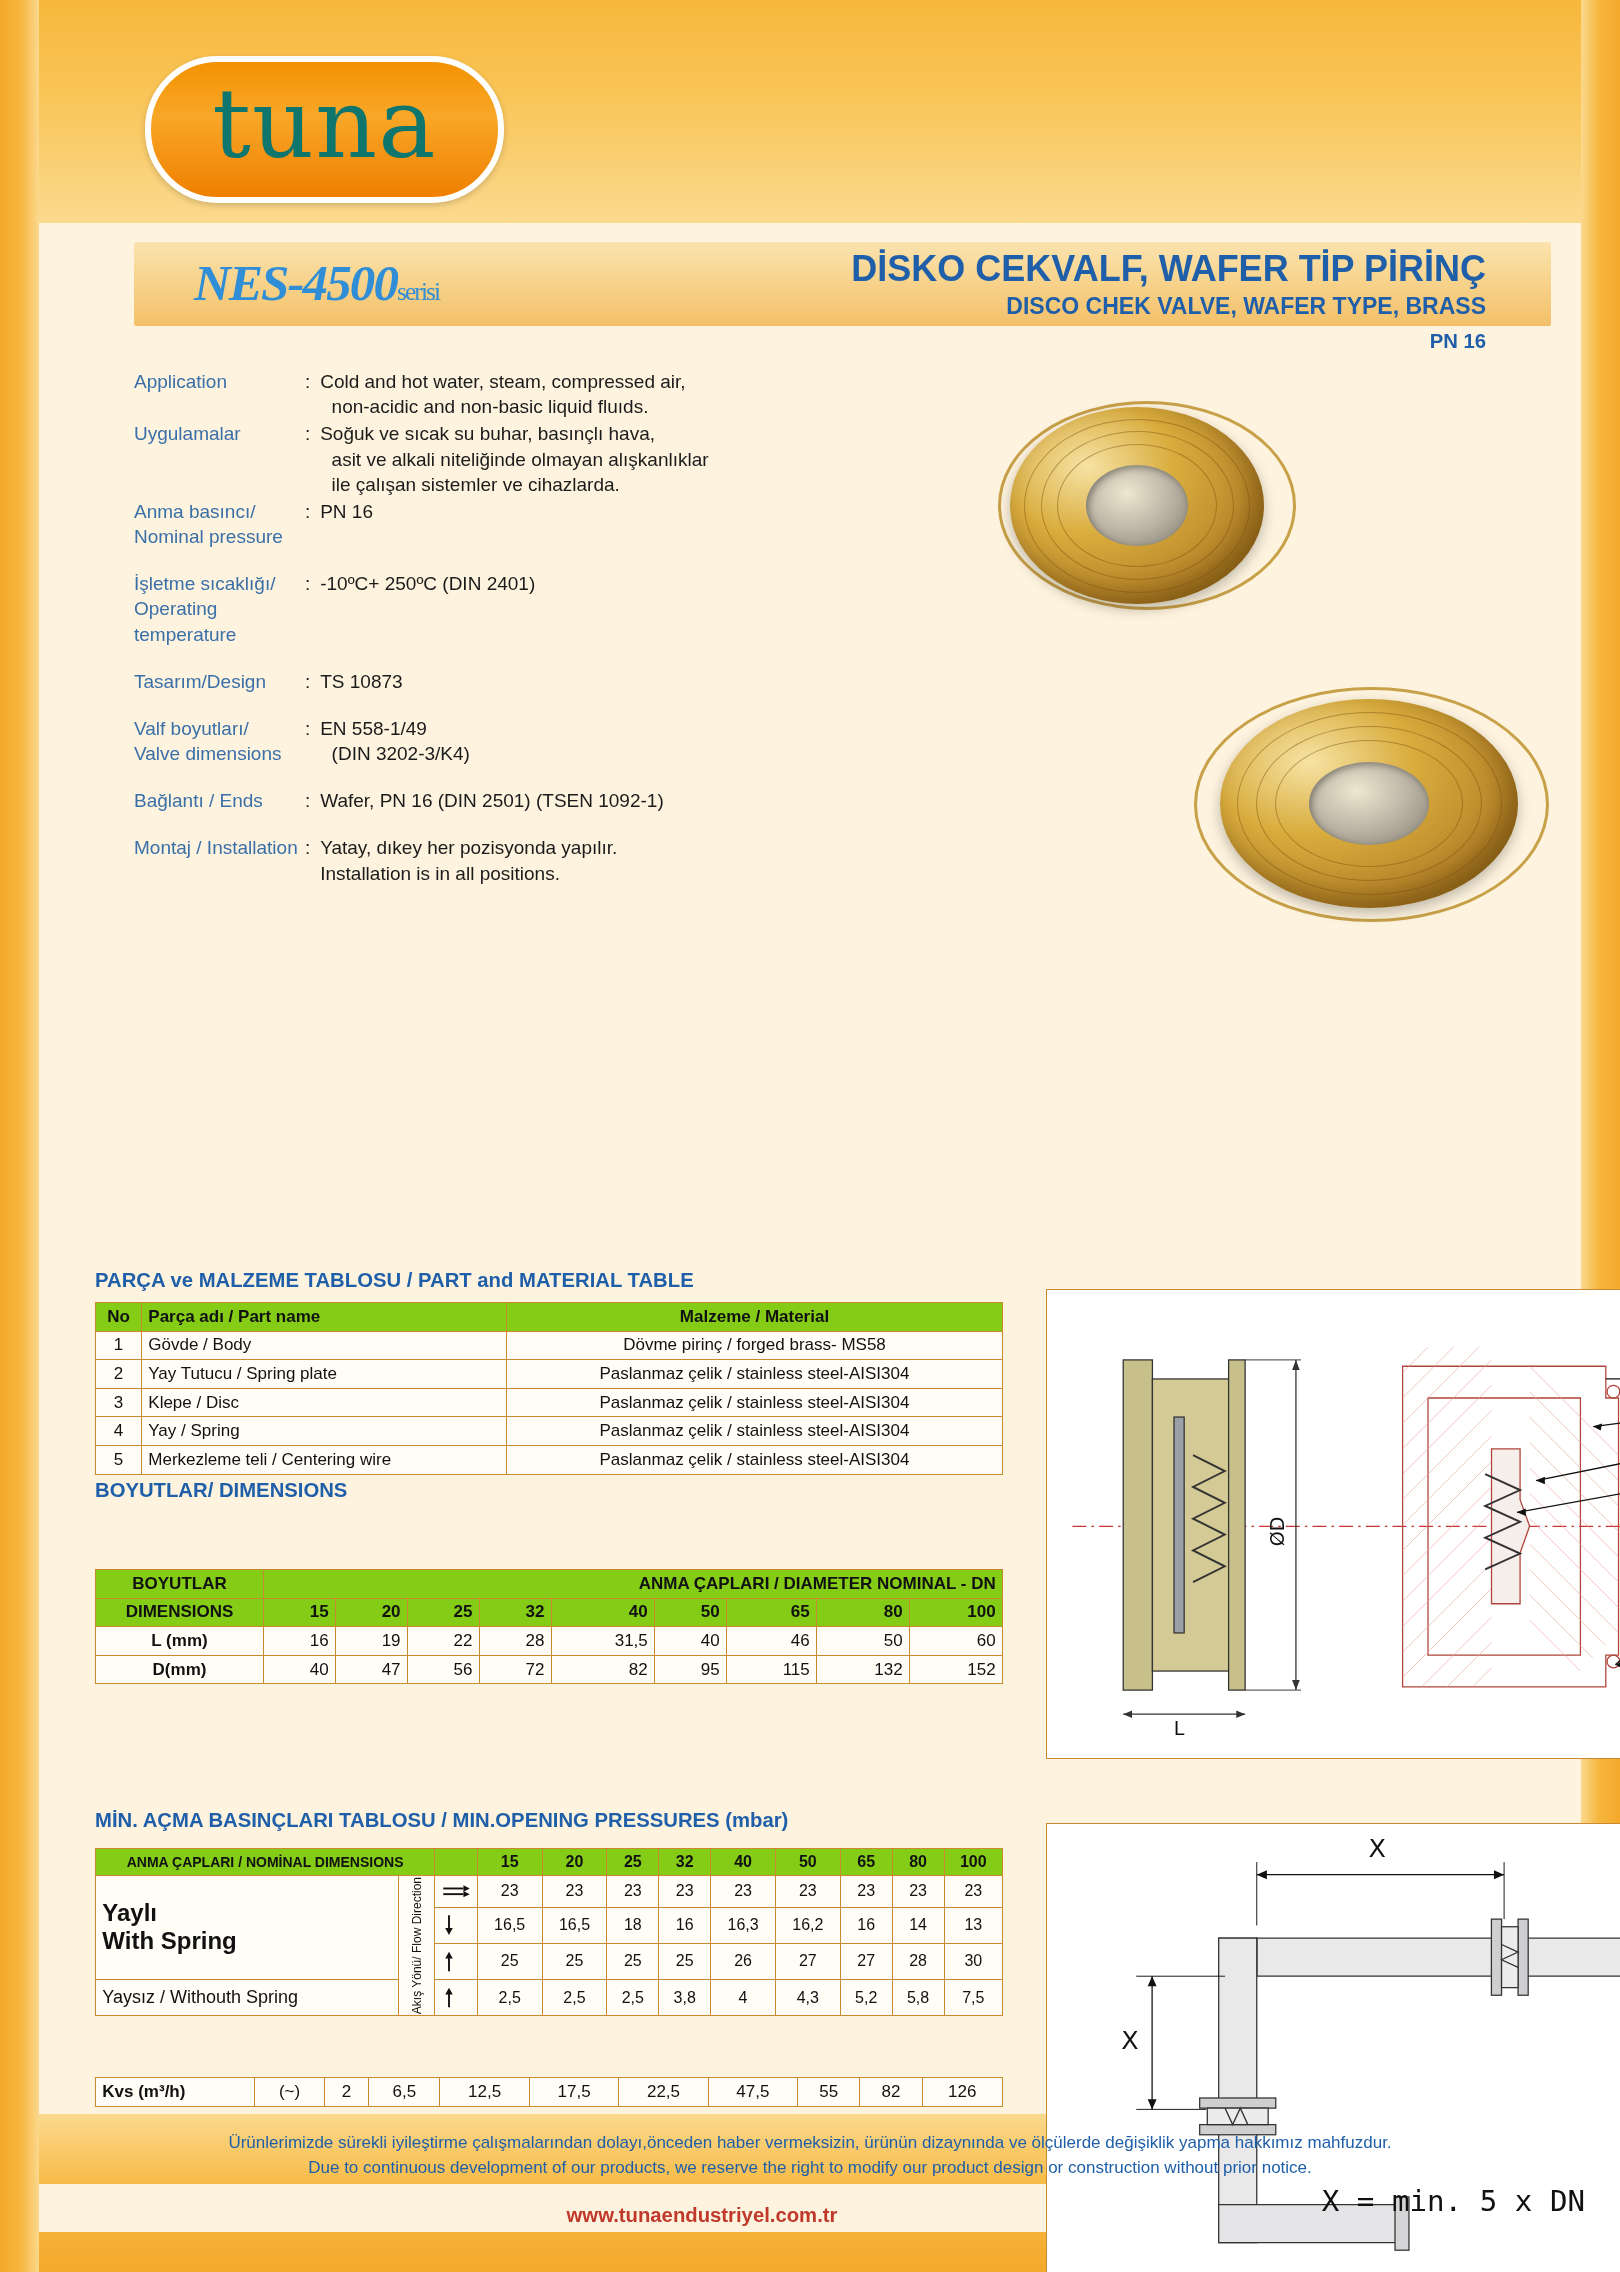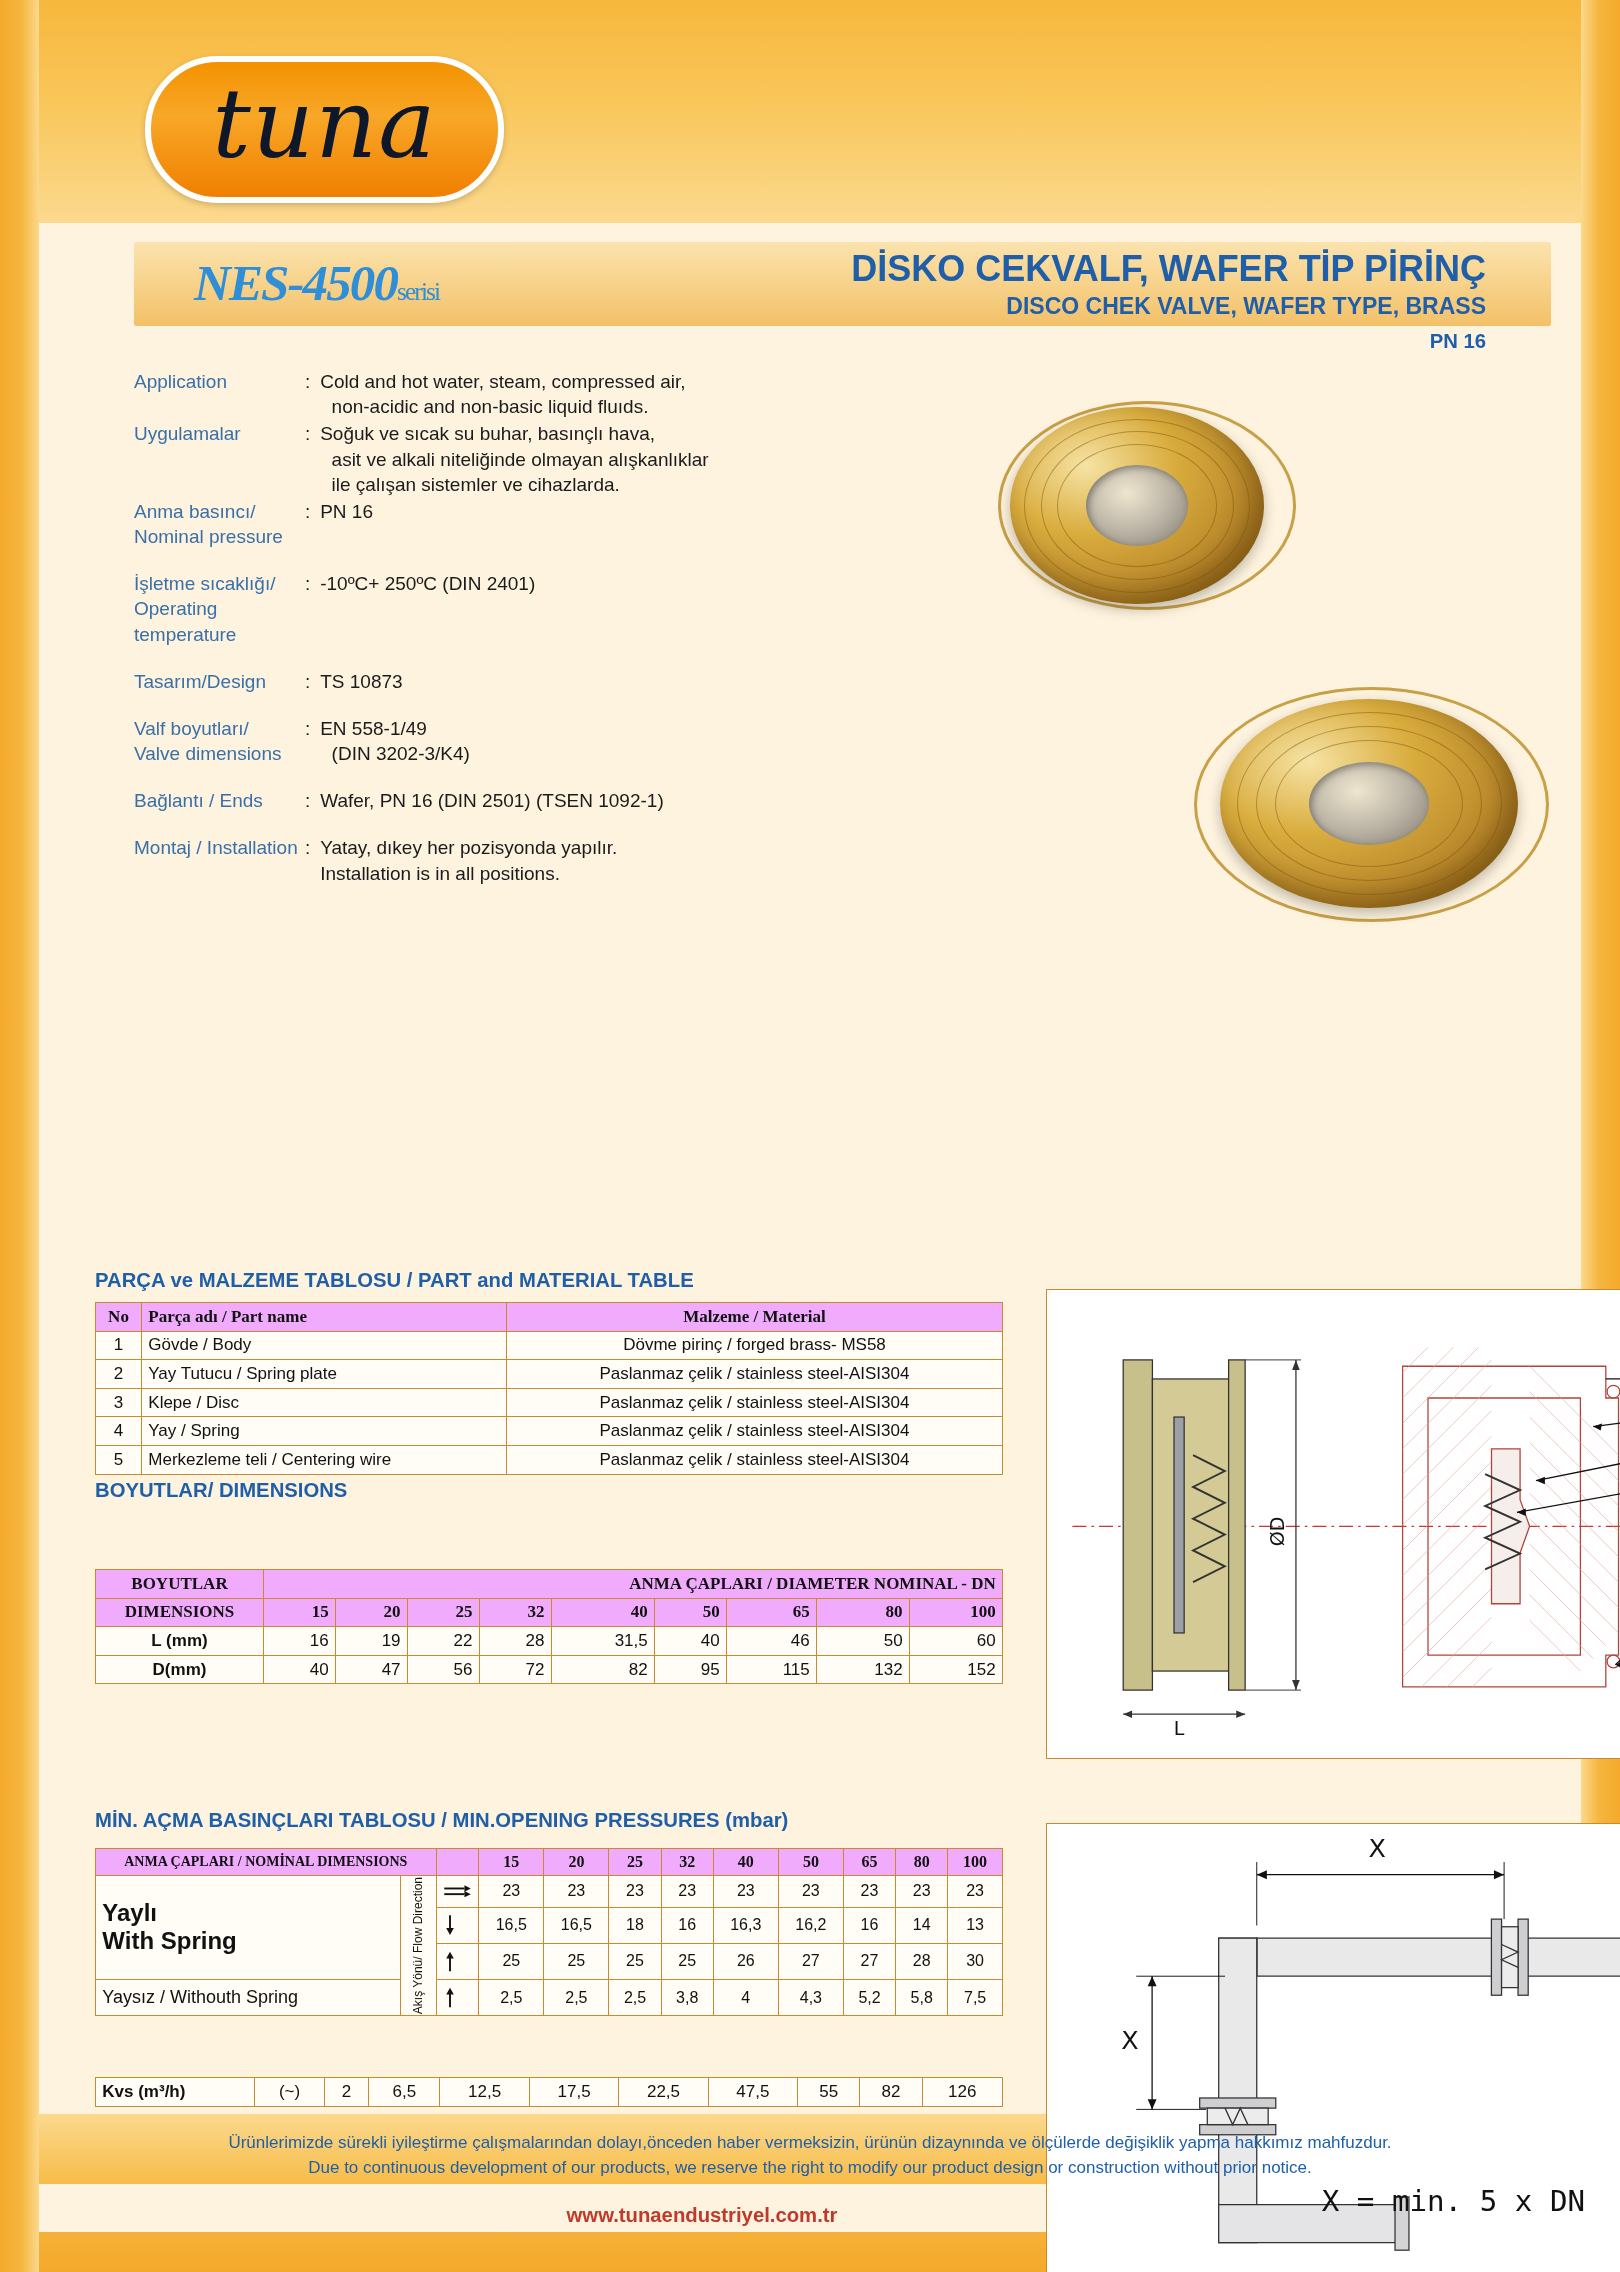--- a/index.html
+++ b/index.html
@@ -44,24 +44,23 @@
   .logo-outer {
     position:absolute; inset:0;
     border:6.3px solid #ffffff;
     border-radius:73px;
     background:linear-gradient(to bottom,#f39200 0%, #f8a728 40%, #f07f00 100%);
     box-shadow:0 2.5px 6.3px rgba(0,0,0,.18);
   }
   .logo-text {
     position:absolute; inset:0;
     display:flex; align-items:center; justify-content:center;
-    color:#0f172a;
+    color:#0f766e;
     font-family:"DejaVu Serif", serif;
     font-size:96px;
-    font-style:italic;
     letter-spacing:1.3px;
     padding-bottom:10.2px;
   }
 
   
   .series-band {
     position:absolute; left:95px; top:19px; width:1417px; height:84px;
     background:linear-gradient(to bottom,#fbe3ae 0%, #f7d28a 50%, #f3c069 100%);
     border-radius:2.5px;
   }
@@ -152,21 +151,21 @@
     border:1.3px solid #c8892f;
     font-size:17px;
     color:#111;
   }
   .tbl td, .tbl th {
     border:0.6px solid #c8892f;
     padding:3.8px 6.3px;
     font-weight:normal;
     background:#fffdf6;
   }
-  .tbl .hdr td, .tbl .hdr th { background:#f0abfc; font-weight:bold;font-family:Liberation Serif, serif; }
+  .tbl .hdr td, .tbl .hdr th { background:#84cc16; font-weight:bold; }
 
   
   #part-table { left:56px; top:1079px; width:908px; }
   #part-table td.no { width:46px; text-align:center; }
   #part-table td.pn { width:365px; }
   #part-table td.mat { text-align:center; }
 
   
   #dims-table { left:56px; top:1346px; width:908px; }
   #dims-table td { text-align:right; }

